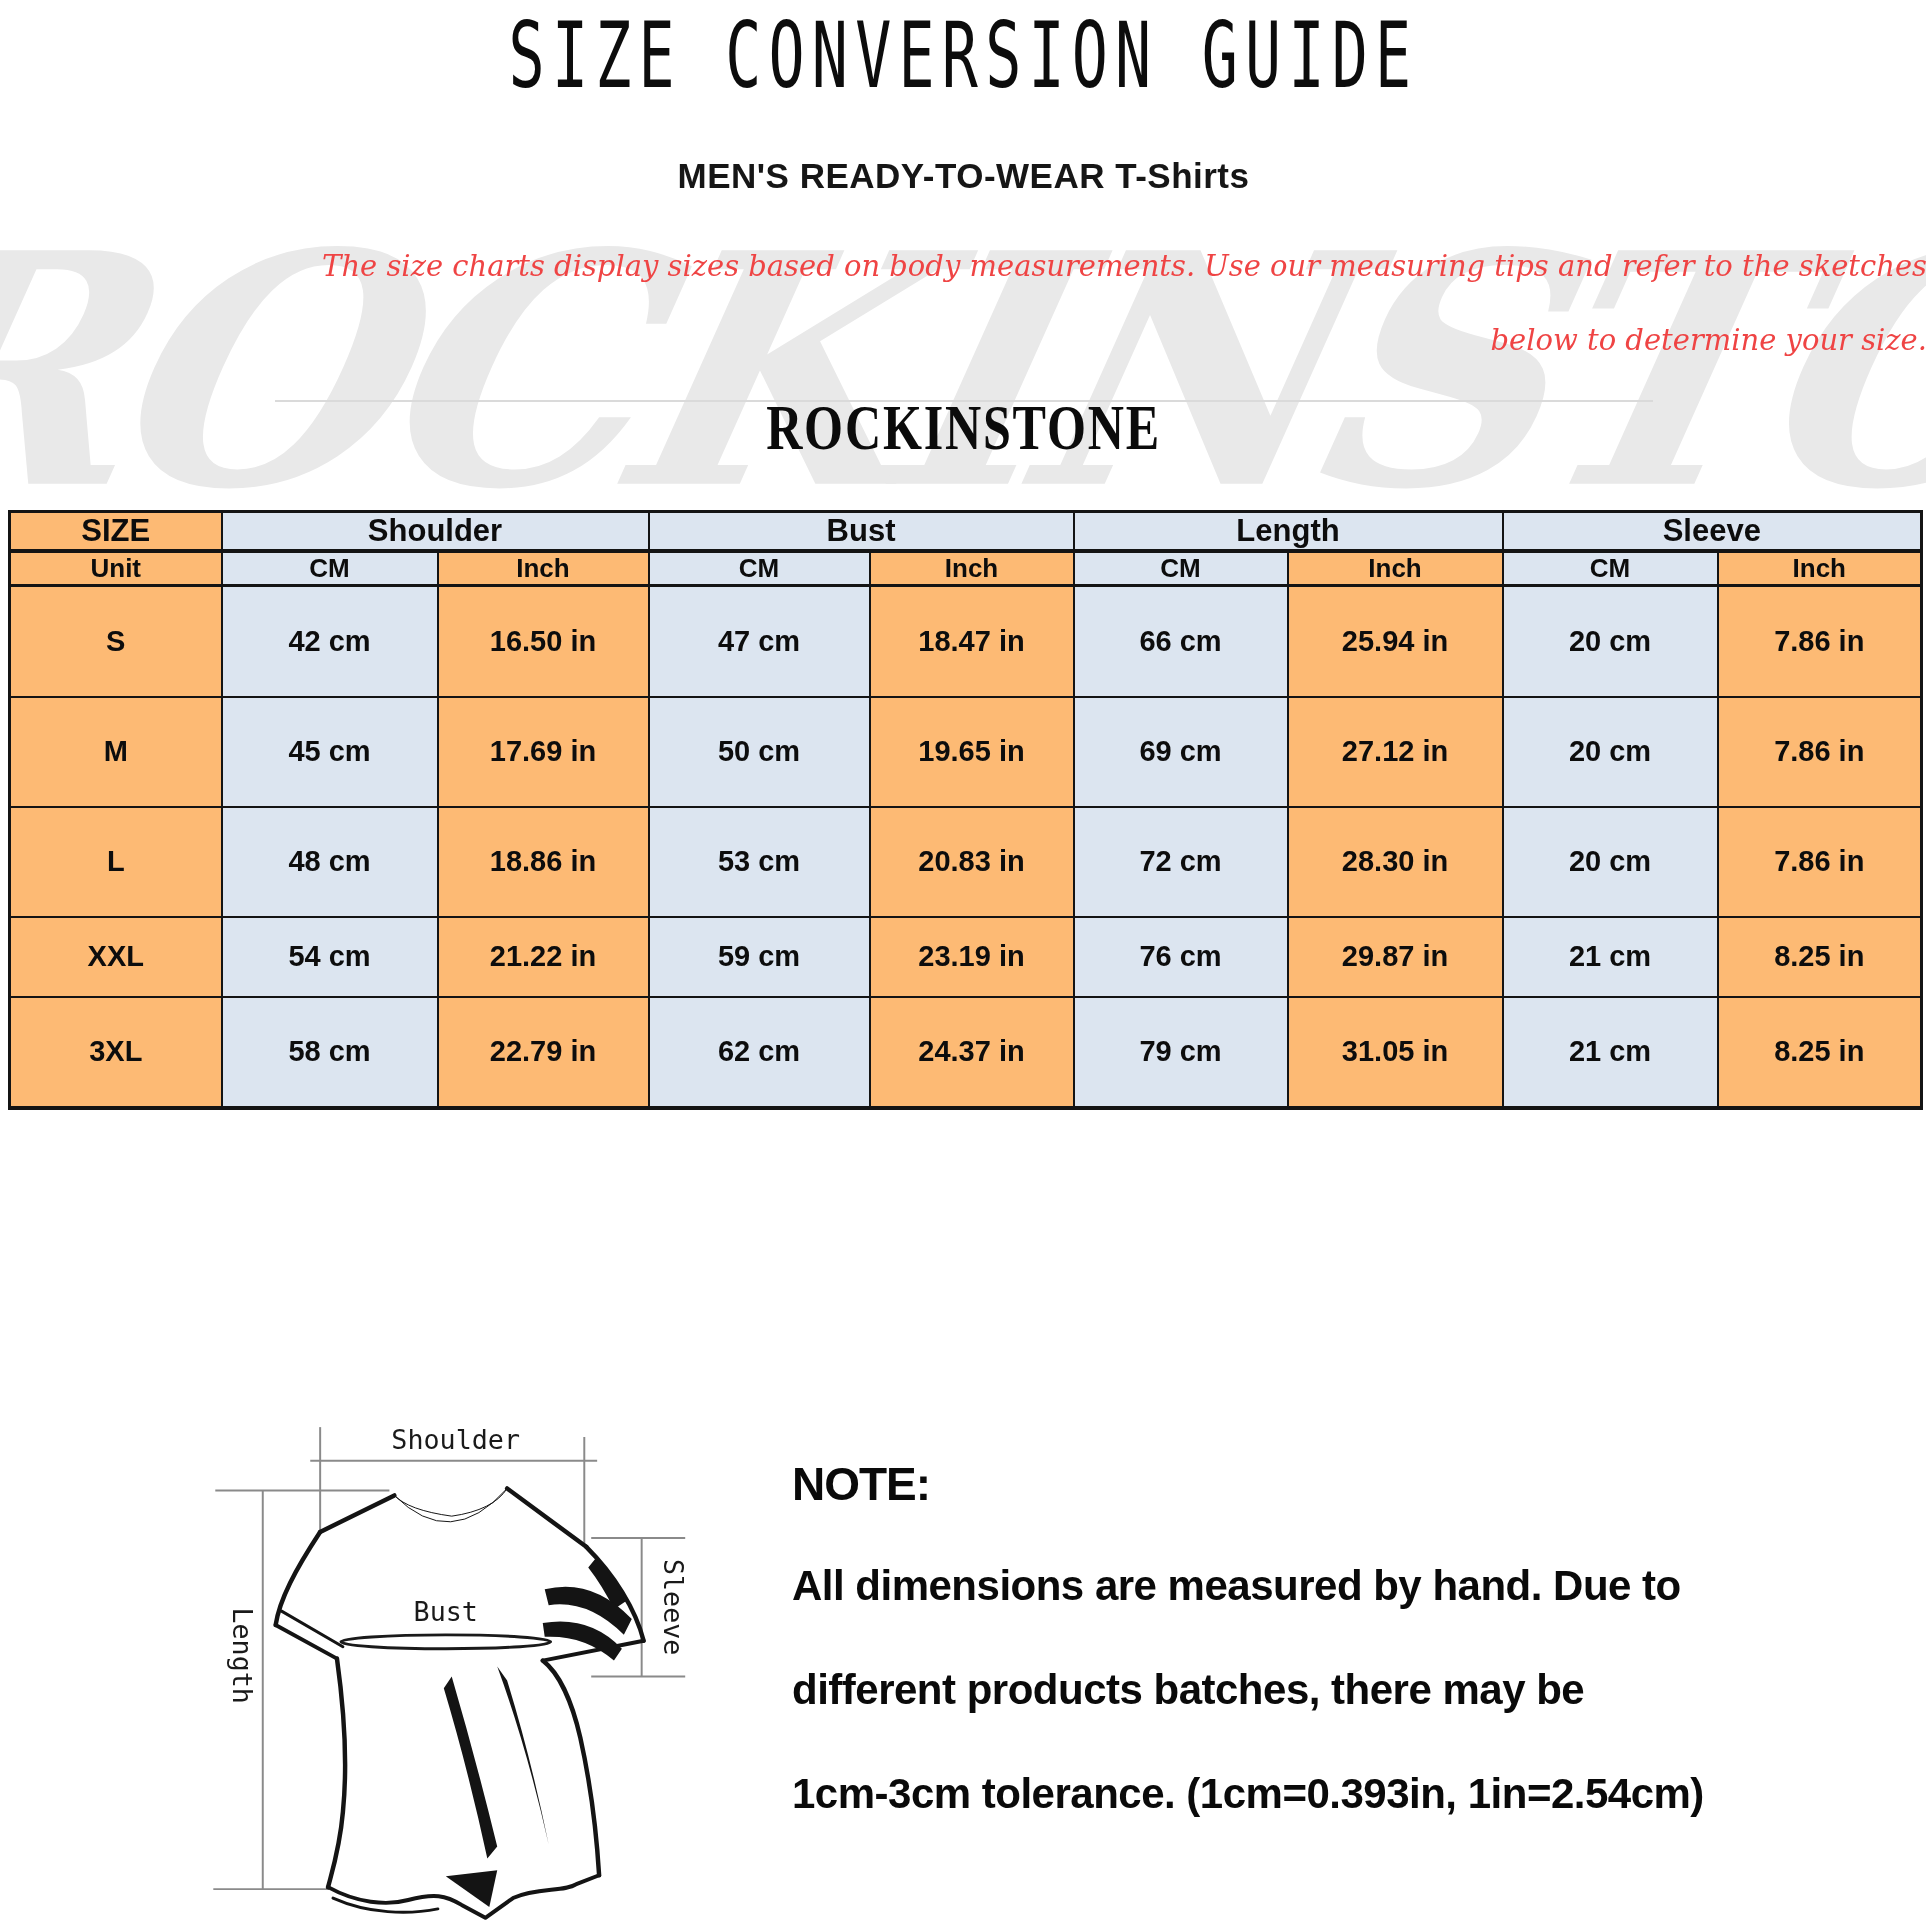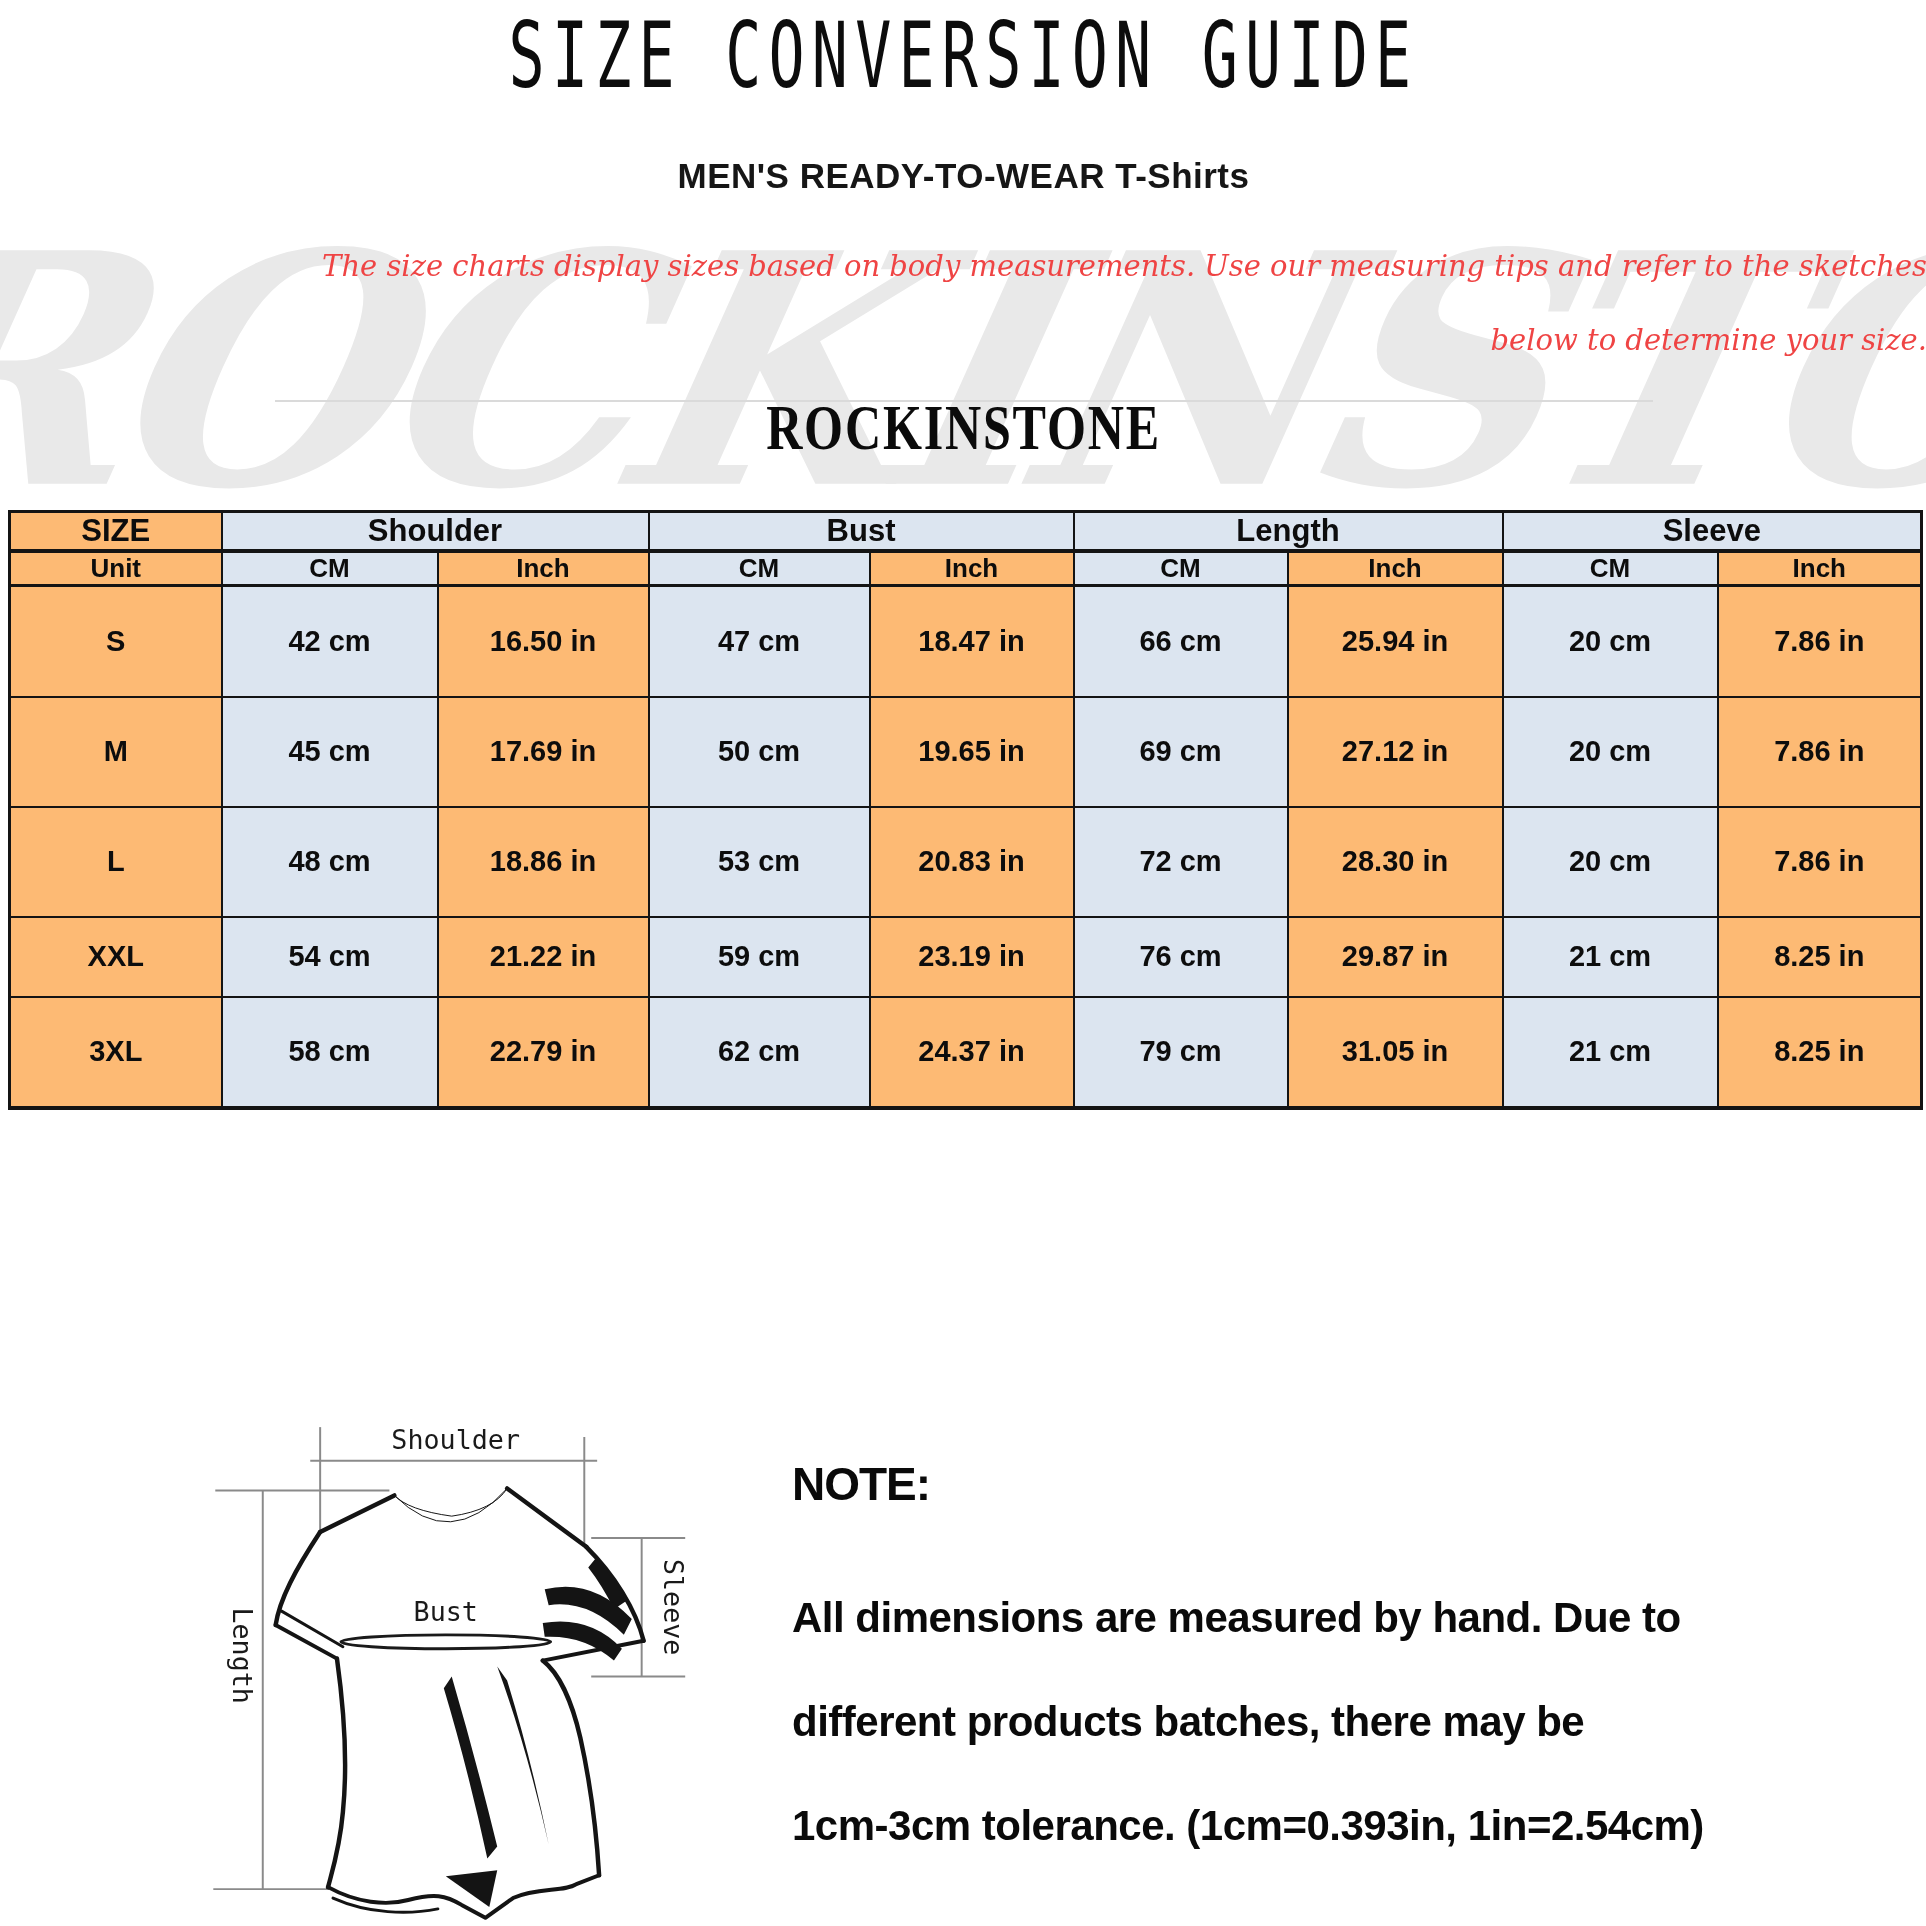--- a/index.html
+++ b/index.html
@@ -58,21 +58,20 @@
   .row-unit td{font-size:26px;border-bottom-width:3px;}
   
   .note-heading{
     position:absolute;left:792px;top:1457px;z-index:2;
     font-size:46px;font-weight:700;letter-spacing:-1px;color:#0a0a0a;
   }
   .note-line{
     position:absolute;left:792px;z-index:2;
     font-size:42px;font-weight:700;letter-spacing:-0.5px;color:#0a0a0a;
     white-space:nowrap;
-    margin-top:32px;
   }
   .note-line.n1{top:1562px;}
   .note-line.n2{top:1666px;}
   .note-line.n3{top:1770px;}
   
   .diagram{position:absolute;left:149px;top:1411px;z-index:2;}
   .diagram text{
     font-family:"DejaVu Sans Mono","Liberation Mono",monospace;
     font-size:27px;fill:#1a1a1a;
   }

